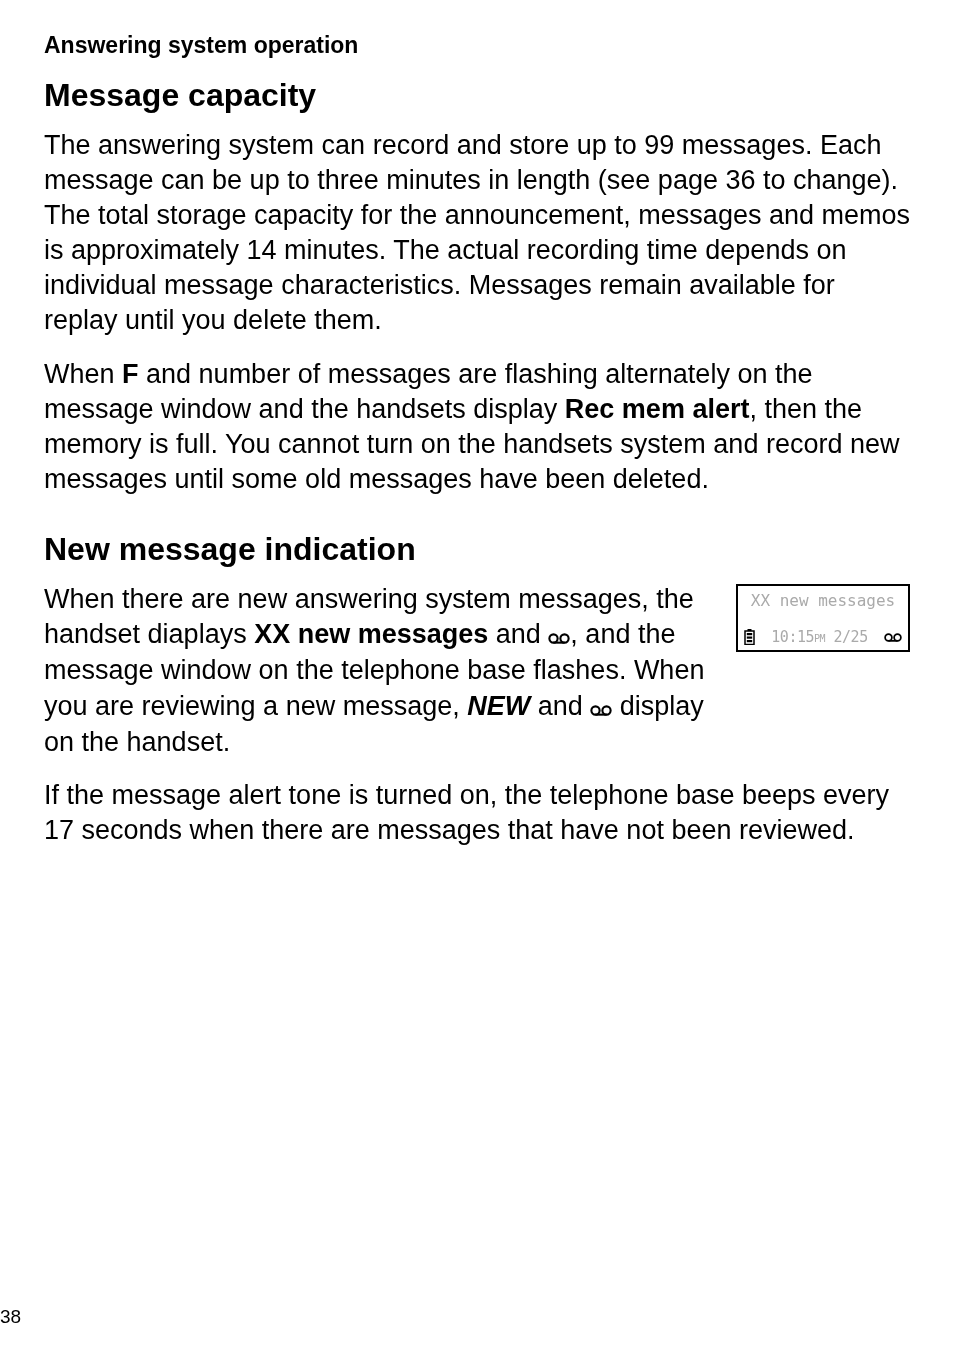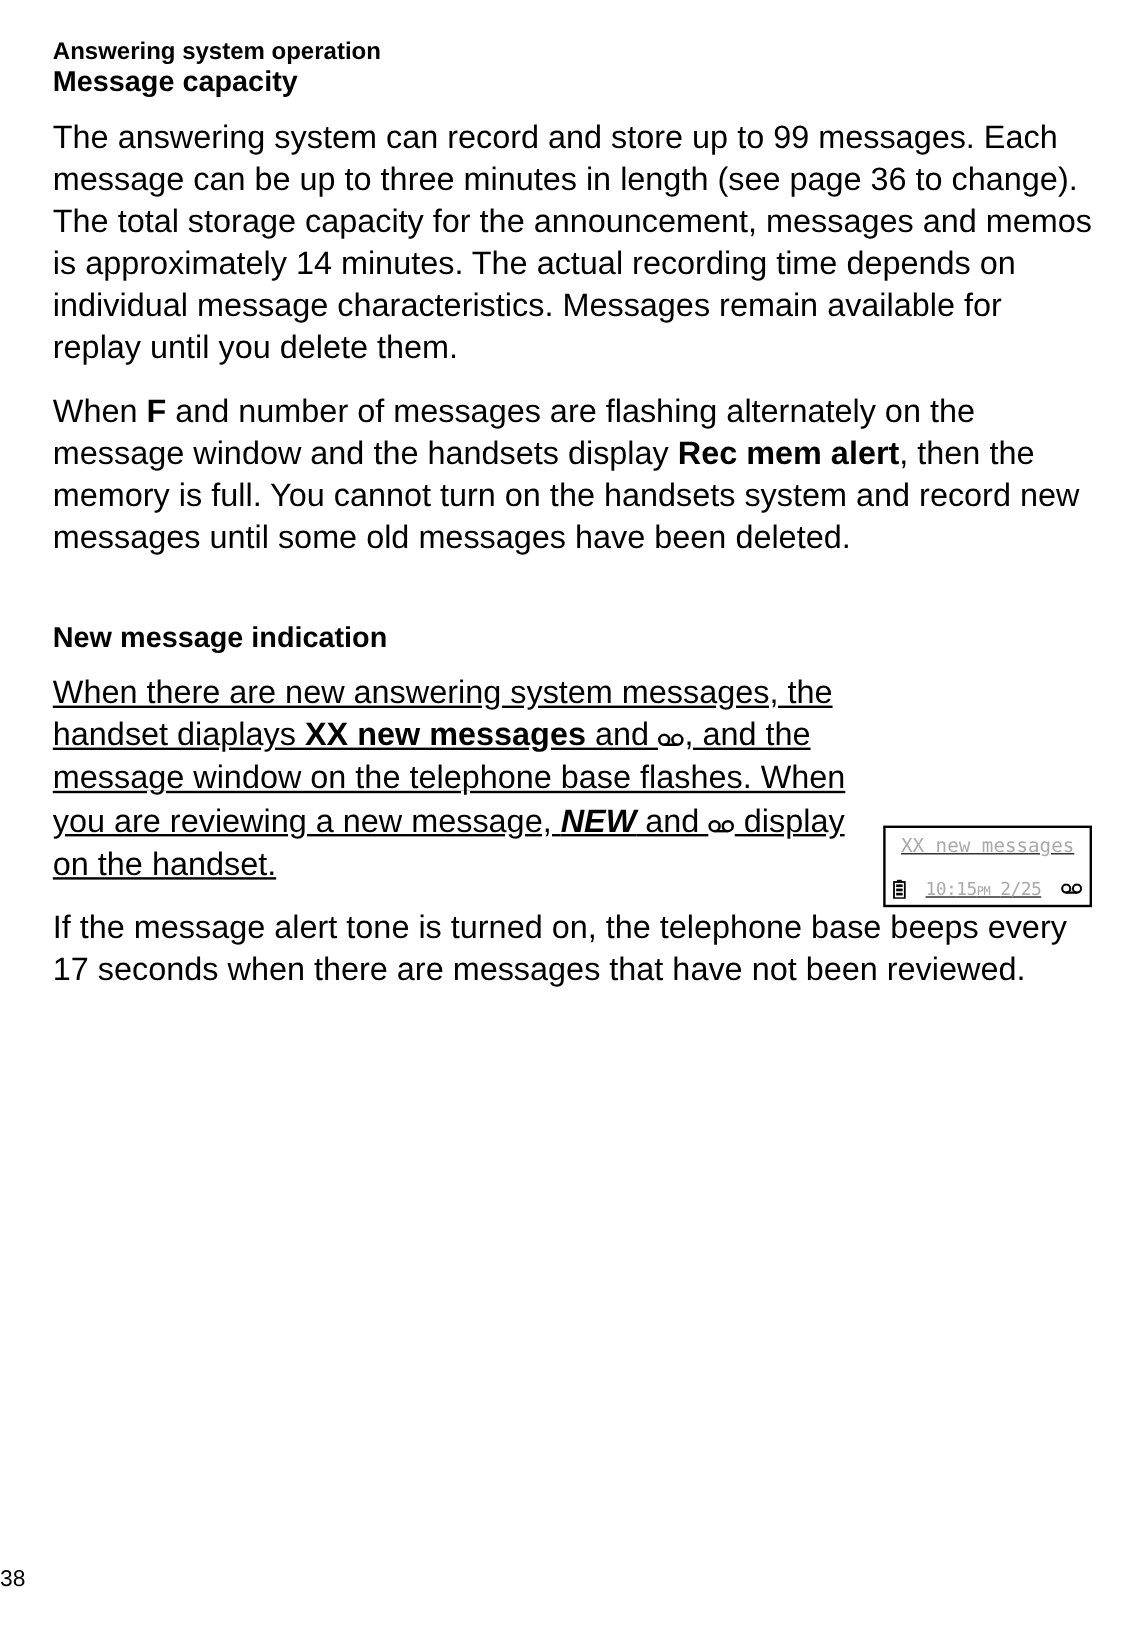--- a/index.html
+++ b/index.html
@@ -10,41 +10,41 @@
     body {
       font-family: Arial, Helvetica, sans-serif;
       background: #fff;
       color: #000;
       width: 954px;
       height: 1354px;
       position: relative;
       padding: 32px 44px;
     }
     .page-title {
-      font-size: 20px;
+      font-size: 23px;
       font-weight: bold;
+      margin-bottom: 18px;
     }
     .section-heading {
-      font-size: 24px;
+      font-size: 32px;
       font-weight: bold;
       margin-bottom: 14px;
     }
     .section-heading.second {
-      margin-top: 52px;
+      margin-top: 34px;
     }
     .para {
       font-size: 27px;
       line-height: 1.3;
       margin-bottom: 18px;
     }
     .content-with-aside {
       display: flex;
       gap: 24px;
-      align-items: flex-end;
-      text-decoration: underline;
+      align-items: flex-start;
     }
     .content-left {
       flex: 1;
     }
     .lcd-box {
       border: 2px solid #000;
       width: 174px;
       padding: 6px 4px 4px 4px;
       margin-top: 2px;
       flex-shrink: 0;

